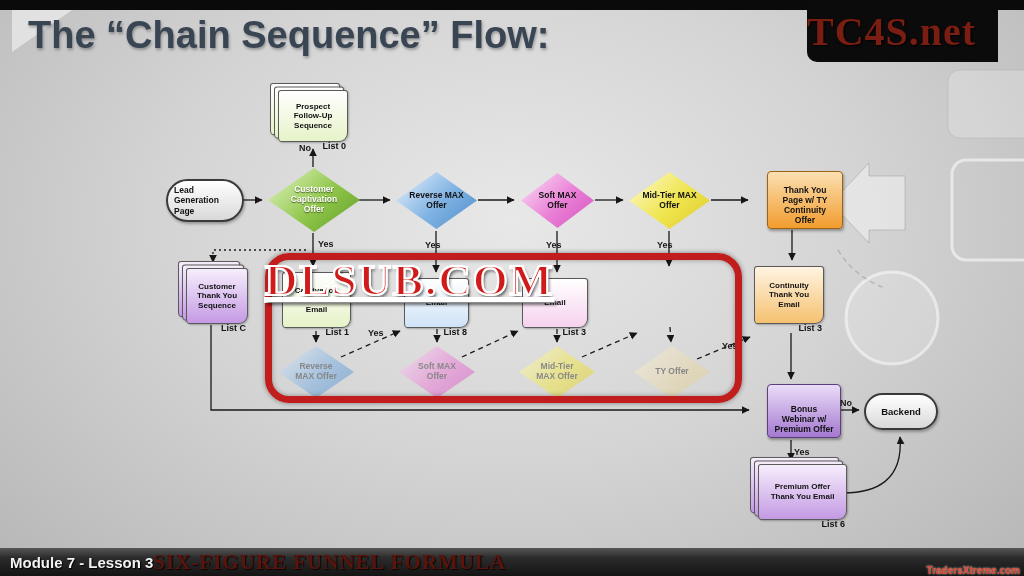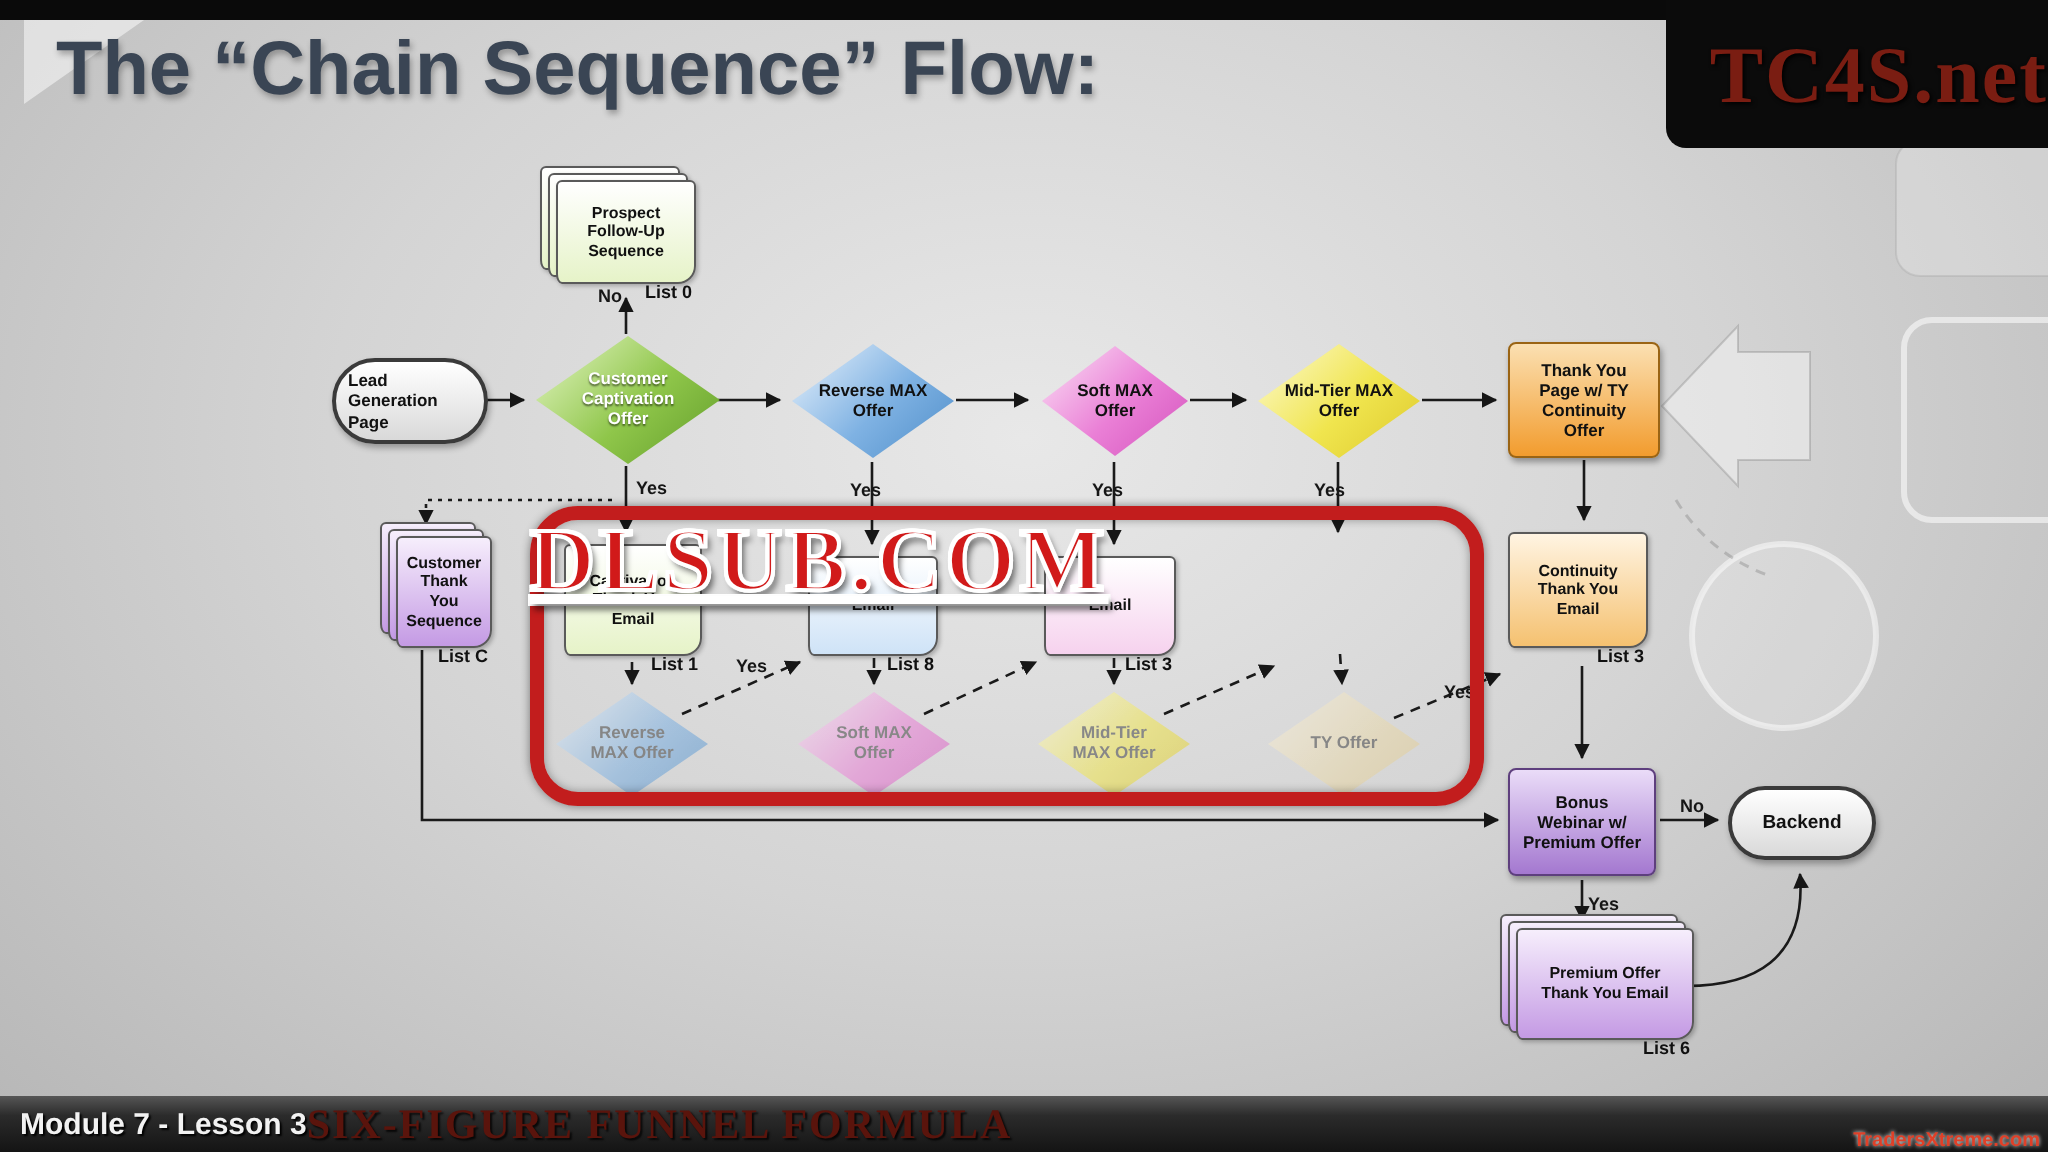--- a/index.html
+++ b/index.html
@@ -1,37 +1,37 @@
 <!DOCTYPE html>
 <html><head>
 <meta charset="utf-8">
 <style>
   html,body{margin:0;padding:0;background:#000;}
   #stage{position:relative;width:1024px;height:576px;overflow:hidden;
     background:radial-gradient(ellipse at 50% 38%, #e8e8e8 0%, #d4d4d4 48%, #b6b6b6 100%);
     font-family:"Liberation Sans",sans-serif;}
   
   .top-strip{position:absolute;left:0;top:0;width:1024px;height:10px;background:#0a0a0a;z-index:6;}
-  .brand-box{position:absolute;left:833px;top:0;width:191px;height:74px;background:#0b0b0b;
-    border-radius:0 0 0 10px;z-index:6;display:flex;align-items:center;justify-content:flex-end;}
+  .brand-box{position:absolute;left:807px;top:0;width:191px;height:62px;background:#0b0b0b;
+    border-radius:0 0 0 10px;z-index:6;display:flex;align-items:center;justify-content:flex-start;}
   .brand-text{font:bold 40px "Liberation Serif",serif;color:#7a1d12;letter-spacing:1px;
     text-shadow:1px 1px 2px #000;}
   .title{position:absolute;left:0;top:14px;width:1024px;text-align:left;z-index:5;
     font:bold 38px "Liberation Sans",sans-serif;color:#3a4554;text-shadow:1px 2px 3px rgba(0,0,0,.3);padding-left:28px;}
   
   .bg-decor{position:absolute;left:0;top:0;z-index:1;}
   .wires{position:absolute;left:0;top:0;z-index:2;pointer-events:none;}
   
   .stadium{position:absolute;z-index:3;border-radius:22px;border:2px solid #3a3a3a;
     background:linear-gradient(180deg,#ffffff,#d9d9d9);box-shadow:1px 2px 3px rgba(0,0,0,.3);
     display:flex;align-items:center;justify-content:center;text-align:left;
     font:bold 8.5px/1.2 "Liberation Sans",sans-serif;color:#111;box-sizing:border-box;padding:2px 6px;}
-  .rect-node{position:absolute;z-index:3;border-radius:4px;display:flex;align-items:center;
+  .rect-node{position:absolute;z-index:3;border-radius:4px;display:flex;align-items:flex-end;
     justify-content:center;text-align:center;font:bold 8.5px/1.18 "Liberation Sans",sans-serif;
-    color:#111;box-sizing:border-box;padding:3px 5px;box-shadow:1px 2px 3px rgba(0,0,0,.35);}
+    color:#111;box-sizing:border-box;padding:3px 5px;box-shadow:1px 2px 3px rgba(0,0,0,.35);margin-left:13px;}
   .r-orange{background:linear-gradient(180deg,#fbe0b2,#f29c2e);border:1px solid #9a6414;}
   .r-purple{background:linear-gradient(180deg,#eadcf8,#a478d0);border:1px solid #5e3f7e;}
   .diamond{position:absolute;z-index:3;display:flex;align-items:center;justify-content:center;
     text-align:center;font:bold 8.5px/1.15 "Liberation Sans",sans-serif;color:#111;
     clip-path:polygon(50% 0,100% 50%,50% 100%,0 50%);box-sizing:border-box;padding:0 13px;
     filter:drop-shadow(2px 3px 2px rgba(0,0,0,.3));}
   .g-green-d{background:linear-gradient(135deg,#e7f7c8 0%,#8fc64a 55%,#639e2b 100%);color:#fff;
     text-shadow:0 1px 1px rgba(0,0,0,.55);}
   .g-blue-d{background:linear-gradient(135deg,#eaf3fc 0%,#7fb2e3 55%,#4f8ec9 100%);}
   .g-pink-d{background:linear-gradient(135deg,#fbe3f6 0%,#ea7fd6 55%,#d454bd 100%);}
@@ -153,21 +153,21 @@
   </div>
 
   <div class="diamond g-yellow-d" style="left:629px;top:172px;width:81px;height:57px;">
     <span>Mid-Tier MAX Offer</span>
   </div>
 
   <div class="rect-node r-orange" style="left:754px;top:171px;width:76px;height:58px;">
     <span>Thank You Page w/ TY Continuity Offer</span>
   </div>
 
-  <div class="stack" style="left:198px;top:268px;width:48px;height:56px;">
+  <div class="stack" style="left:186px;top:268px;width:62px;height:56px;">
     <div class="doc t-purple b1"></div>
     <div class="doc t-purple b2"></div>
     <div class="doc t-purple front">
       <span>Customer Thank You Sequence</span>
     </div>
     <span class="list-label">List C</span>
   </div>
 
   <div class="stack" style="left:282px;top:272px;width:69px;height:56px;">
     <div class="doc t-green front">

